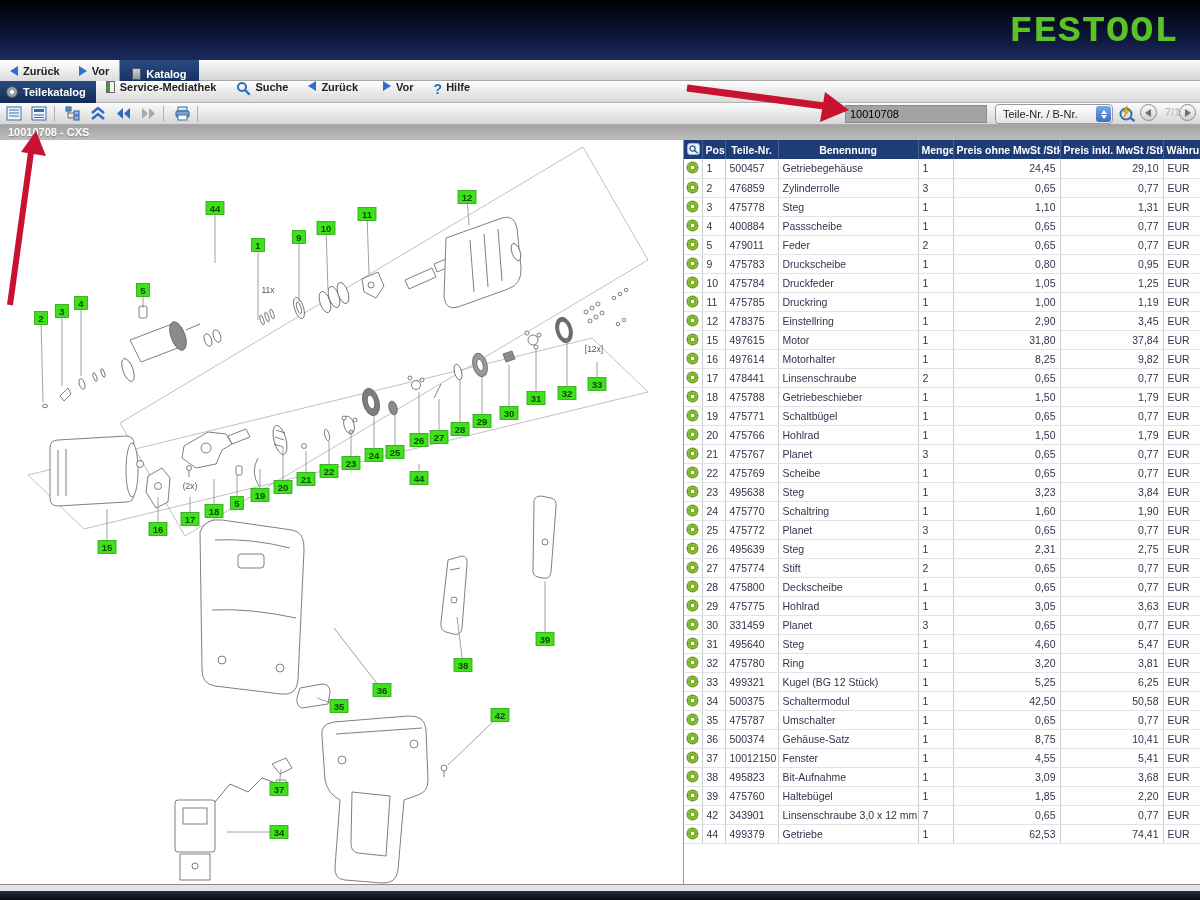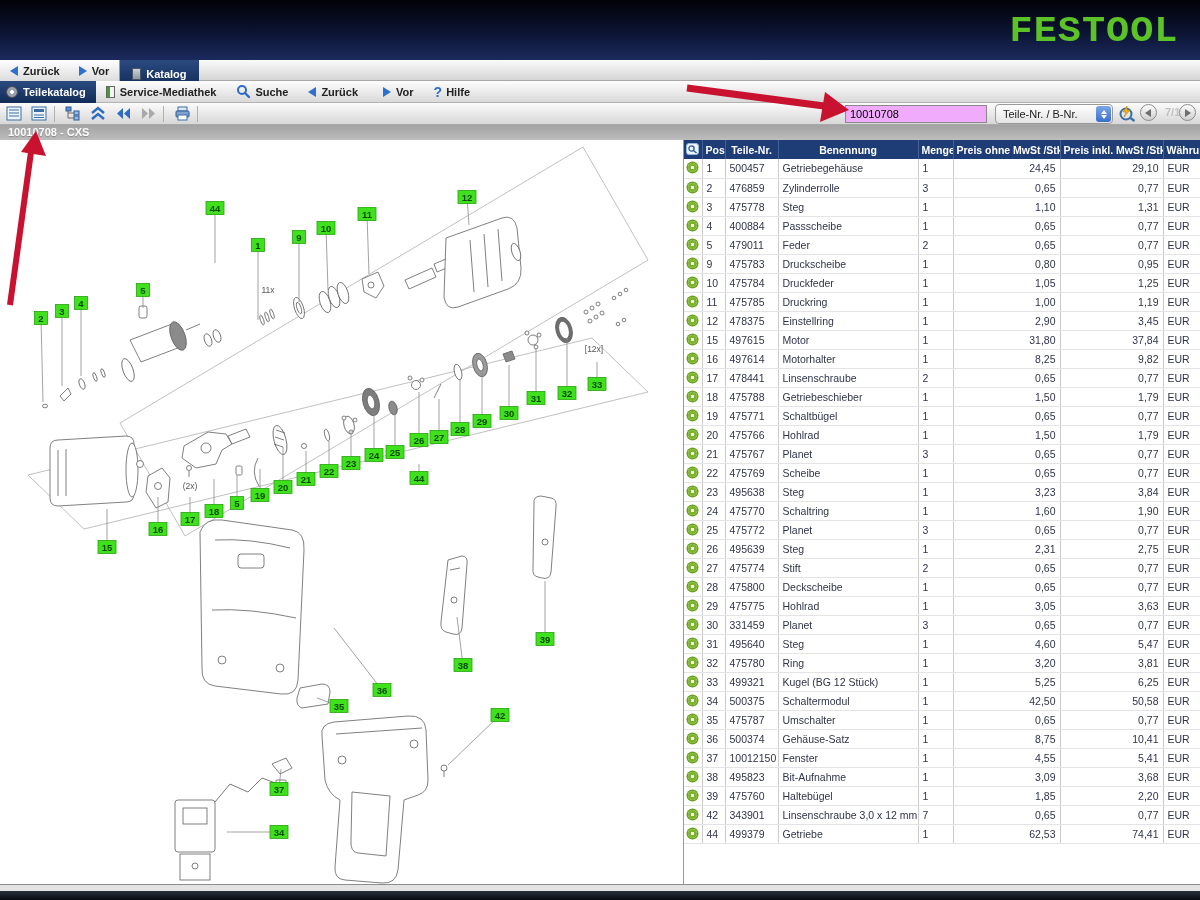--- a/index.html
+++ b/index.html
@@ -29,37 +29,37 @@
     border-left:8px solid #2f6fd0; display:inline-block; margin:0 5px; }
   .mini-cab { width:9px; height:12px; background:linear-gradient(#cfd4da,#8f98a5);
     border:1px solid #4a5568; margin-right:5px; }
 
   
   #toolbar2 { left:0; top:81px; width:1200px; height:22px;
     background:linear-gradient(#fdfdfd,#d9d9d9); border-bottom:1px solid #b3b3b3;
     display:flex; align-items:center; font-size:11px; font-weight:bold; color:#222; }
   #tk-sel { display:flex; align-items:center; height:22px; padding:0 10px 0 6px;
     background:linear-gradient(#2a4a80,#122c57); color:#fff; }
-  .tb-item { display:flex; align-items:center; padding:0 10px; height:22px; }
+  .tb-item { display:flex; padding:0 10px; height:22px; }
   .gear-gray { width:12px; height:12px; border-radius:50%;
     background:radial-gradient(circle,#fff 0 2px,#9aa3ad 2px 5px,#6a737d 5px); margin-right:5px;
     border:1px solid #555; }
   .book-ic { width:9px; height:12px; background:linear-gradient(90deg,#3f9e2f 40%,#f4f4f4 40%);
     border:1px solid #666; margin-right:5px; }
   .q-ic { color:#2d6bc4; font-weight:bold; font-size:14px; margin-right:4px; }
 
   
   #iconrow { left:0; top:103px; width:1200px; height:22px;
     background:linear-gradient(#fbfbfb,#d7d7d7); border-bottom:1px solid #aaa;
     display:flex; align-items:center; }
   .ic-btn { width:22px; height:19px; display:flex; align-items:center; justify-content:center; margin-left:3px; }
   .ic-sep { width:1px; height:16px; background:#b0b0b0; margin:0 4px; }
   
   #searchbox { left:845px; top:105px; width:142px; height:18px; border:1px solid #8a8a8a;
-    background:#f0abfc; font-size:11px; padding:1px 4px; font-family:"Liberation Sans",sans-serif; }
+    background:#a3a3a3; font-size:11px; padding:1px 4px; font-family:"Liberation Sans",sans-serif; }
   #filter-sel { left:995px; top:104px; width:118px; height:20px; border:1px solid #9a9a9a;
     border-radius:4px; background:linear-gradient(#ffffff,#e4e4e4); display:flex; align-items:center;
     font-size:11px; color:#222; padding-left:7px; }
   #filter-step { position:absolute; right:1px; top:1px; width:15px; height:16px; border-radius:3px;
     background:linear-gradient(#7aa6e8,#3a6fc9); display:flex; flex-direction:column;
     align-items:center; justify-content:center; gap:1px; }
   .st-up { width:0; height:0; border-left:3px solid transparent; border-right:3px solid transparent;
     border-bottom:4px solid #fff; }
   .st-dn { width:0; height:0; border-left:3px solid transparent; border-right:3px solid transparent;
     border-top:4px solid #fff; }
@@ -77,21 +77,21 @@
     line-height:15px; padding-left:8px; text-shadow:0 1px 1px #888; }
 
   
   #diagram { left:0; top:140px; width:682px; height:744px; background:#fff; }
 
   
   #tablewrap { left:683px; top:140px; width:517px; height:744px; background:#fff;
     border-left:1px solid #999; }
   table { border-collapse:collapse; table-layout:fixed; width:517px; font-size:10.5px; }
   th { background:#1e3d76; color:#fff; font-weight:bold; height:19px; padding:1px 3px;
-    border-right:1px solid #42619b; text-align:left; white-space:nowrap; overflow:hidden; }
+    border-right:1px solid #42619b; text-align:right; white-space:nowrap; overflow:hidden; }
   th.cen { text-align:center; }
   td { height:19px; padding:1px 4px; border-right:1px solid #ccc; border-bottom:1px solid #e4e4e4;
     color:#30344a; white-space:nowrap; overflow:hidden; }
   td.rt { text-align:right; }
   .gear { display:inline-block; width:9px; height:9px; border-radius:50%;
     background:radial-gradient(circle,#fff 0 1.5px,#7ab52a 1.5px); box-shadow:0 0 0 1.5px #6aa01e; }
 
   
   #botstrip { left:0; top:884px; width:1200px; height:7px; background:#e3e3e3; border-top:1px solid #8d8d8d; }
   #botbar { left:0; top:891px; width:1200px; height:9px; background:linear-gradient(#26303d,#060a12); }

